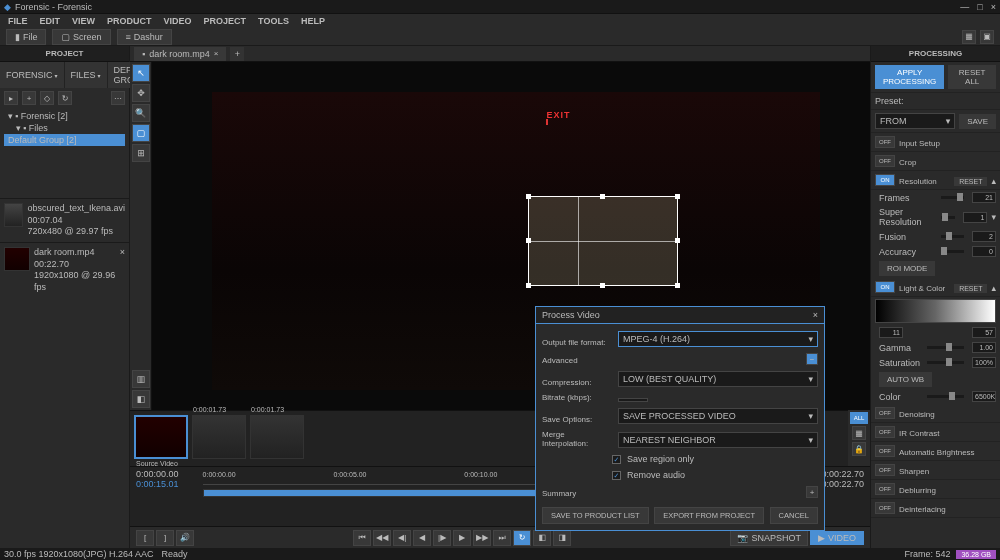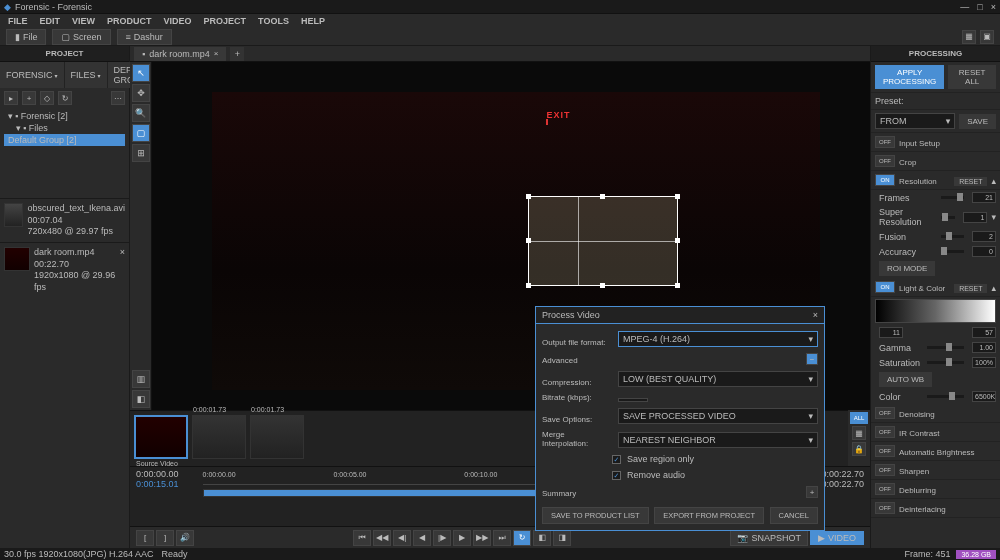--- a/index.html
+++ b/index.html
@@ -476,16 +476,16 @@
       <div class="dbtn">EXPORT FROM PROJECT</div>
       <div class="dbtn">CANCEL</div>
     </div>
   </div>
 </div>
 
 <div class="bot">
   <span>30.0 fps  1920x1080(JPG)  H.264  AAC</span>
   <span>Ready</span>
   <div class="r">
-    <span>Frame: 451</span>
+    <span>Frame: 542</span>
     <span class="badge">36.28 GB</span>
   </div>
 </div>
 
 </body></html>

